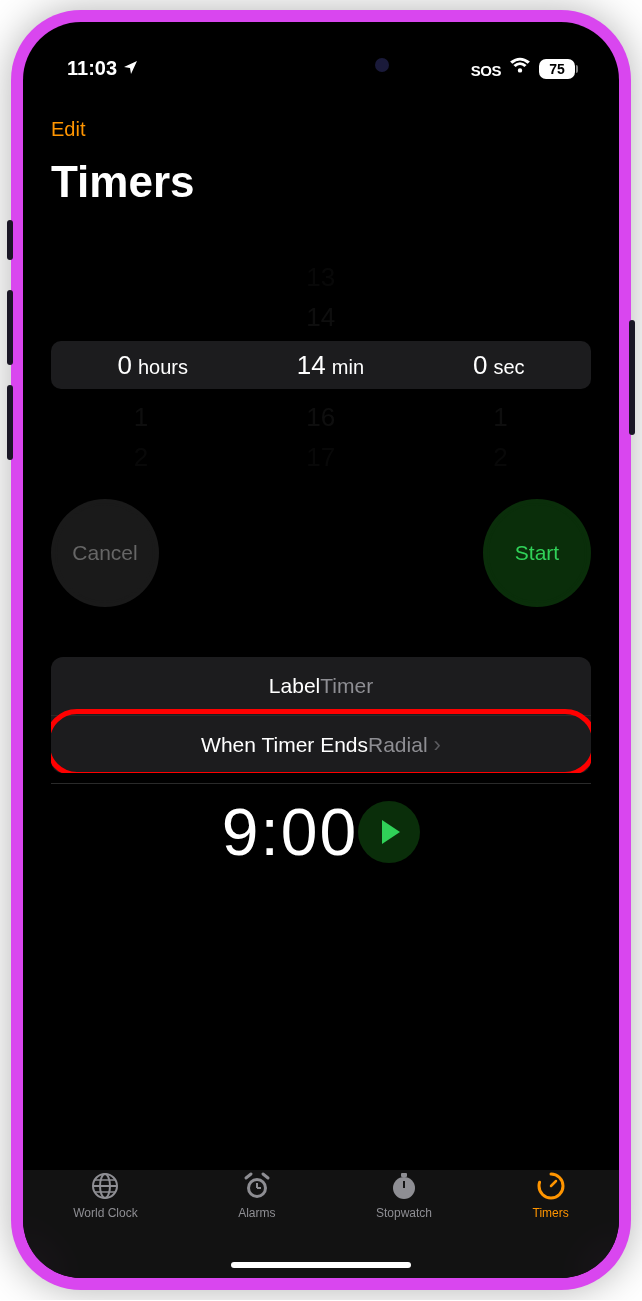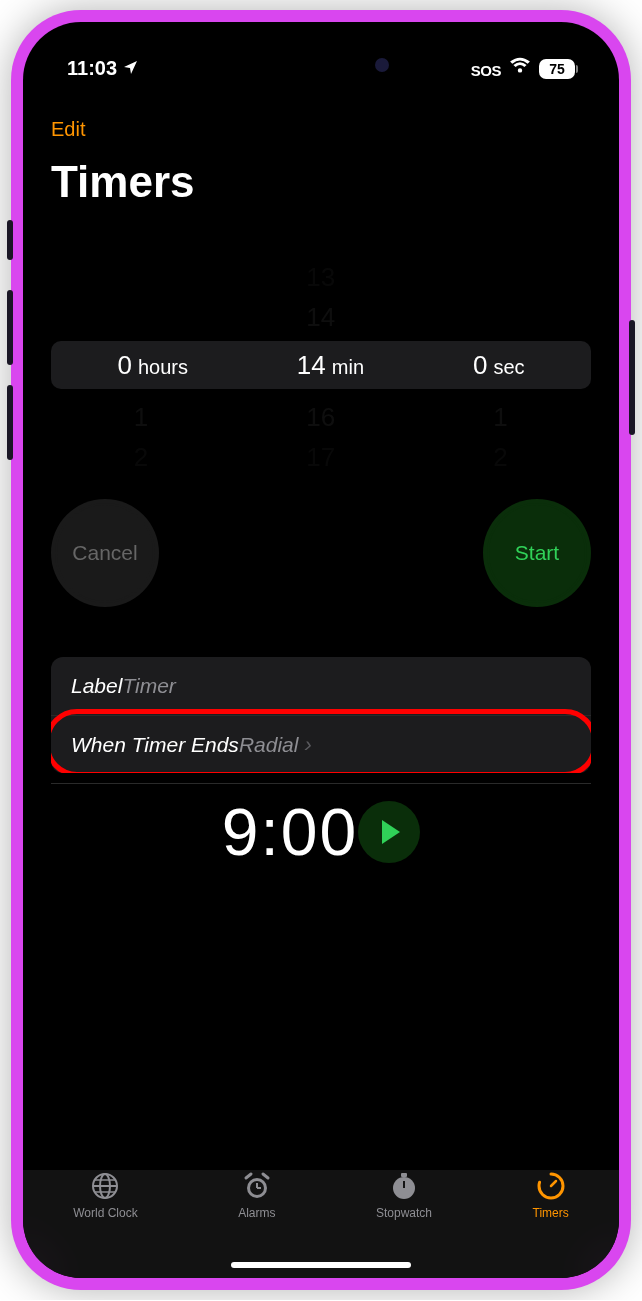--- a/index.html
+++ b/index.html
@@ -56,21 +56,21 @@
     .ctrl-row { display: flex; justify-content: space-between; margin-top: 12px; }
     .round-btn { width: 108px; height: 108px; border-radius: 50%; display: flex; align-items: center; justify-content: center; font-size: 21px; position: relative; }
     .round-btn::before { content: ''; position: absolute; inset: 4px; border: 2px solid; border-radius: 50%; }
     .cancel-btn { background: #1a1a1a; color: #666; }
     .cancel-btn::before { border-color: #1a1a1a; }
     .start-btn { background: #0a2e0a; color: #30d158; }
     .start-btn::before { border-color: #0a2e0a; }
     
     
     .settings-group { margin-top: 50px; background: #1c1c1e; border-radius: 12px; overflow: hidden; }
-    .settings-row { display: flex; justify-content: flex-start; align-items: center; height: 58px; padding: 16px 20px; font-style: italic; }
+    .settings-row { display: flex; justify-content: center; align-items: center; height: 58px; padding: 16px 20px; }
     .settings-row + .settings-row { border-top: 1px solid #2a2a2a; }
     .row-label { font-size: 21px; color: #fff; }
     .row-value { font-size: 21px; color: #8e8e93; display: flex; align-items: center; gap: 6px; }
     .chevron { color: #5a5a5e; font-size: 22px; }
     
     .highlight { position: absolute; border: 5px solid #ff0000; border-radius: 32px; pointer-events: none; }
     
     
     .recents-title { font-size: 27px; font-weight: 700; margin-top: 56px; }
     .divider { height: 1px; background: #2a2a2a; margin-top: 10px; }

